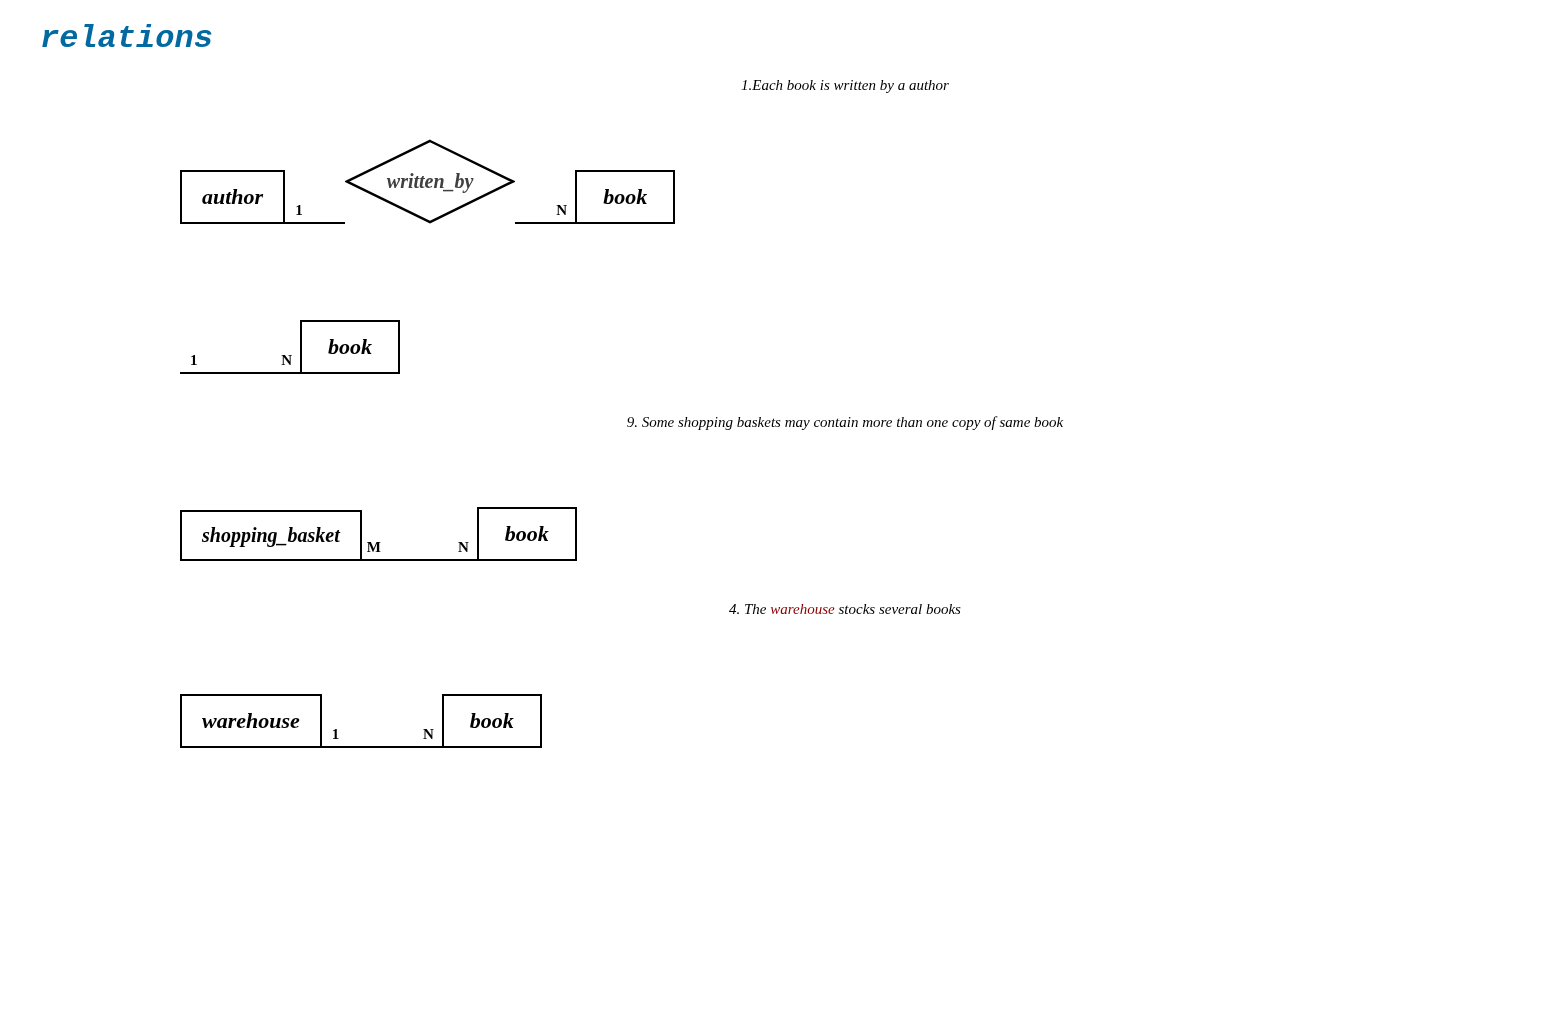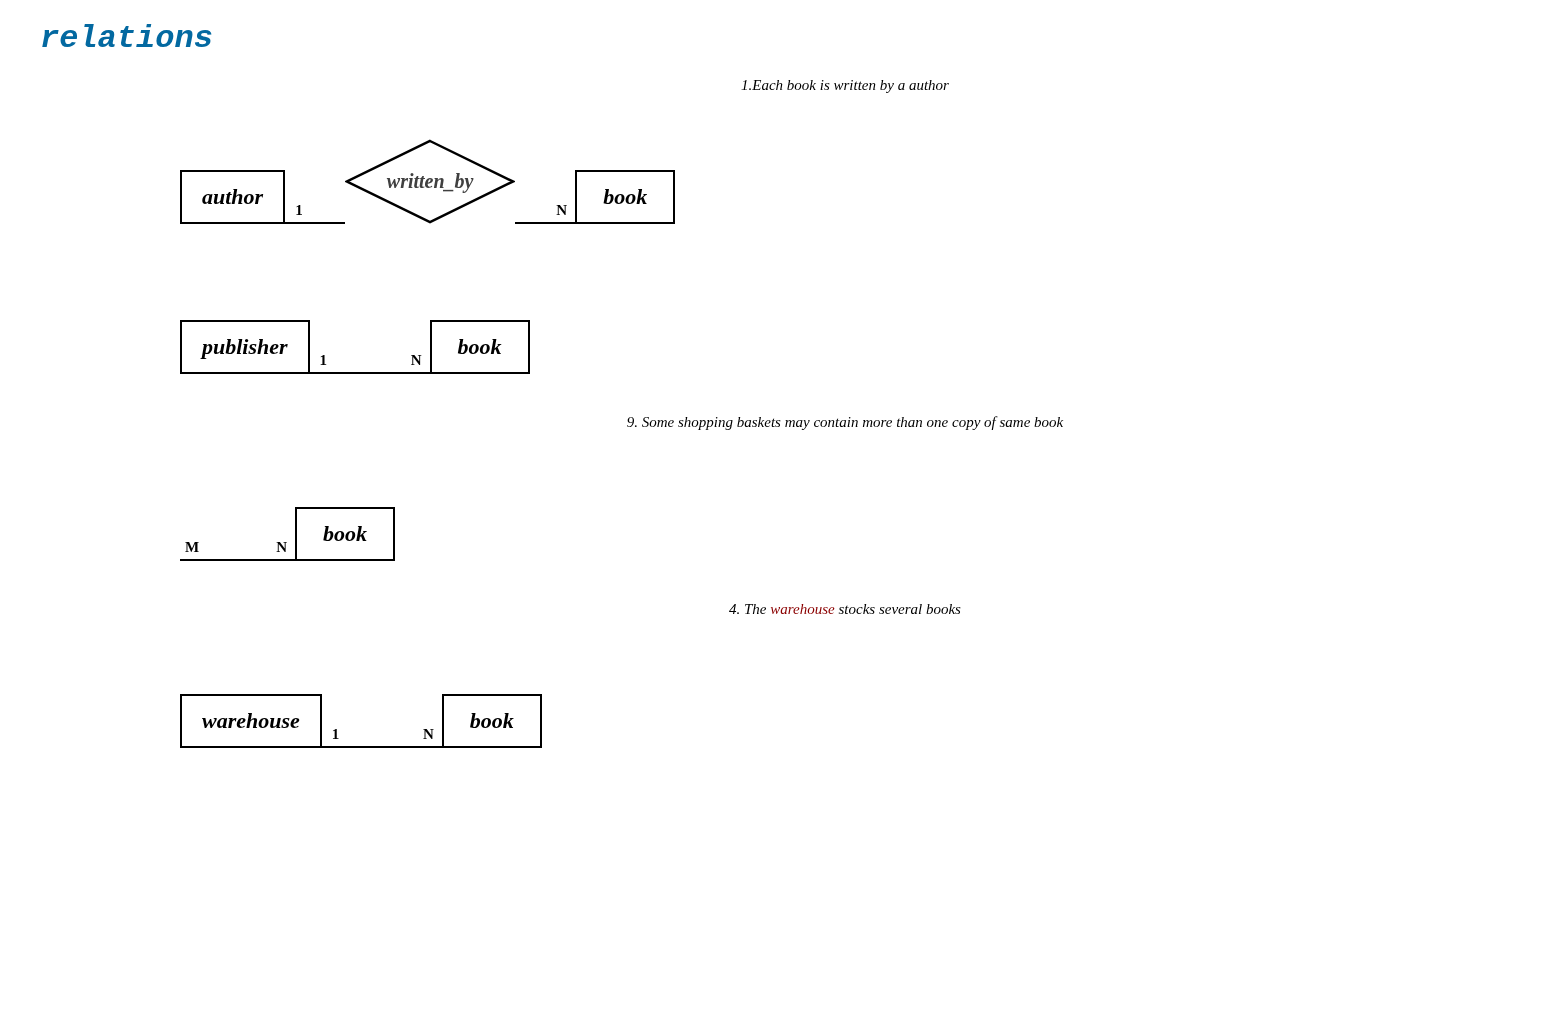--- a/index.html
+++ b/index.html
@@ -153,23 +153,20 @@
 
     <div class="entity-box">
       <span>book</span>
     </div>
   </div>
 </div>
 
 <div class="relation-section">
   <div class="diagram-row er-diagram">
 
-    <div class="entity-box">
-      <span>publisher</span>
-    </div>
 
     <div class="line-segment" style="width:60px;">
       <span class="card-label" style="left:10px;">1</span>
     </div>
 
 
     <div class="line-segment" style="width:60px;">
       <span class="card-label" style="right:8px;">N</span>
     </div>
 
@@ -178,20 +175,23 @@
     </div>
   </div>
 </div>
 
 <div class="relation-section">
   <div class="relation-description">
     <em>9. Some shopping baskets may contain more than one copy of same book</em>
   </div>
   <div class="diagram-row er-diagram">
 
+    <div class="entity-box entity-wide">
+      <span>shopping_basket</span>
+    </div>
 
     <div class="line-segment" style="width:55px;">
       <span class="card-label" style="left:5px;">M</span>
     </div>
 
 
     <div class="line-segment" style="width:60px;">
       <span class="card-label" style="right:8px;">N</span>
     </div>
 

